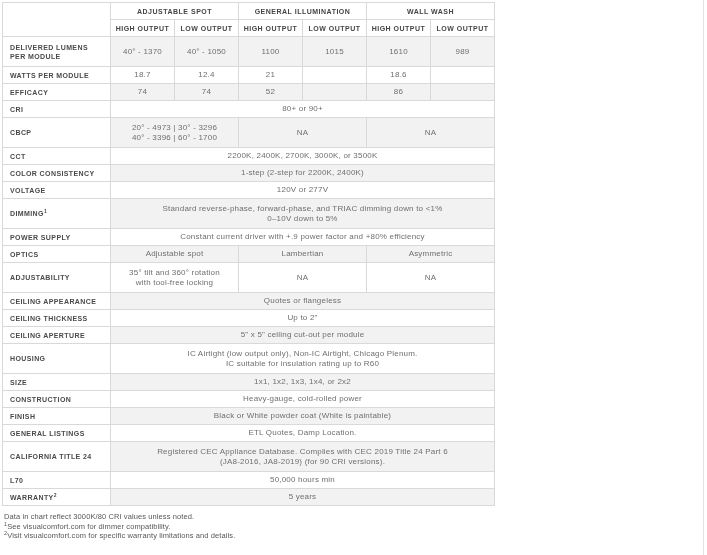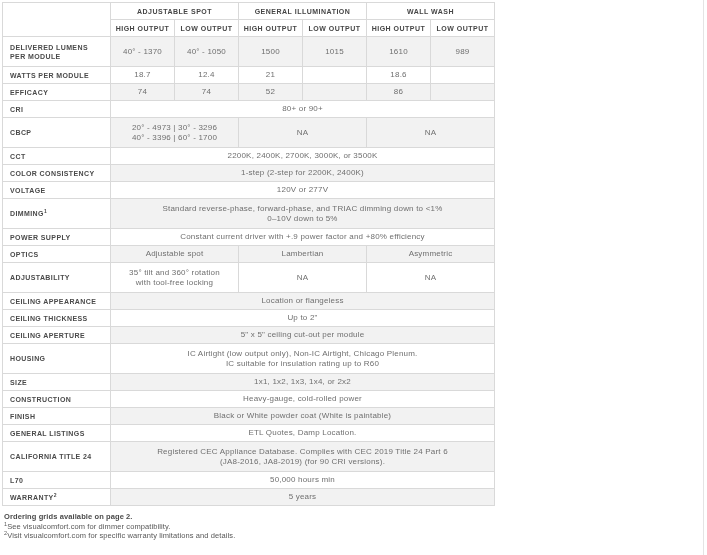--- a/index.html
+++ b/index.html
@@ -71,21 +71,21 @@
         <th>LOW OUTPUT</th>
         <th>HIGH OUTPUT</th>
         <th>LOW OUTPUT</th>
       </tr>
     </thead>
     <tbody>
         <tr class="tall shaded">
           <th>DELIVERED LUMENS PER MODULE</th>
           <td>40° - 1370</td>
           <td>40° - 1050</td>
-          <td>1500</td>
+          <td>1100</td>
           <td>1015</td>
           <td>1610</td>
           <td>989</td>
         </tr>
         <tr>
           <th>WATTS PER MODULE</th>
           <td>18.7</td>
           <td>12.4</td>
           <td>21</td>
           <td></td>
@@ -138,21 +138,21 @@
           <td colspan="2">Asymmetric</td>
         </tr>
         <tr class="tall">
           <th>ADJUSTABILITY</th>
           <td colspan="2">35° tilt and 360° rotation<br>with tool-free locking</td>
           <td colspan="2">NA</td>
           <td colspan="2">NA</td>
         </tr>
         <tr class="shaded">
           <th>CEILING APPEARANCE</th>
-          <td colspan="6">Location or flangeless</td>
+          <td colspan="6">Quotes or flangeless</td>
         </tr>
         <tr>
           <th>CEILING THICKNESS</th>
           <td colspan="6">Up to 2"</td>
         </tr>
         <tr class="shaded">
           <th>CEILING APERTURE</th>
           <td colspan="6">5" x 5" ceiling cut-out per module</td>
         </tr>
         <tr class="tall">
@@ -184,19 +184,19 @@
           <td colspan="6">50,000 hours min</td>
         </tr>
         <tr class="shaded">
           <th>WARRANTY<sup>2</sup></th>
           <td colspan="6">5 years</td>
         </tr>
       </tbody>
   </table>
 
   <div class="footnotes">
-      <div class="footnote bold">Ordering grids available on page 2.</div>
+      <div class="footnote">Data in chart reflect 3000K/80 CRI values unless noted.</div>
       <div class="footnote"><sup>1</sup>See visualcomfort.com for dimmer compatibility.</div>
       <div class="footnote"><sup>2</sup>Visit visualcomfort.com for specific warranty limitations and details.</div>
     </div>
 </div>
 
 <div class="page-edge"></div>
 
 </body></html>

